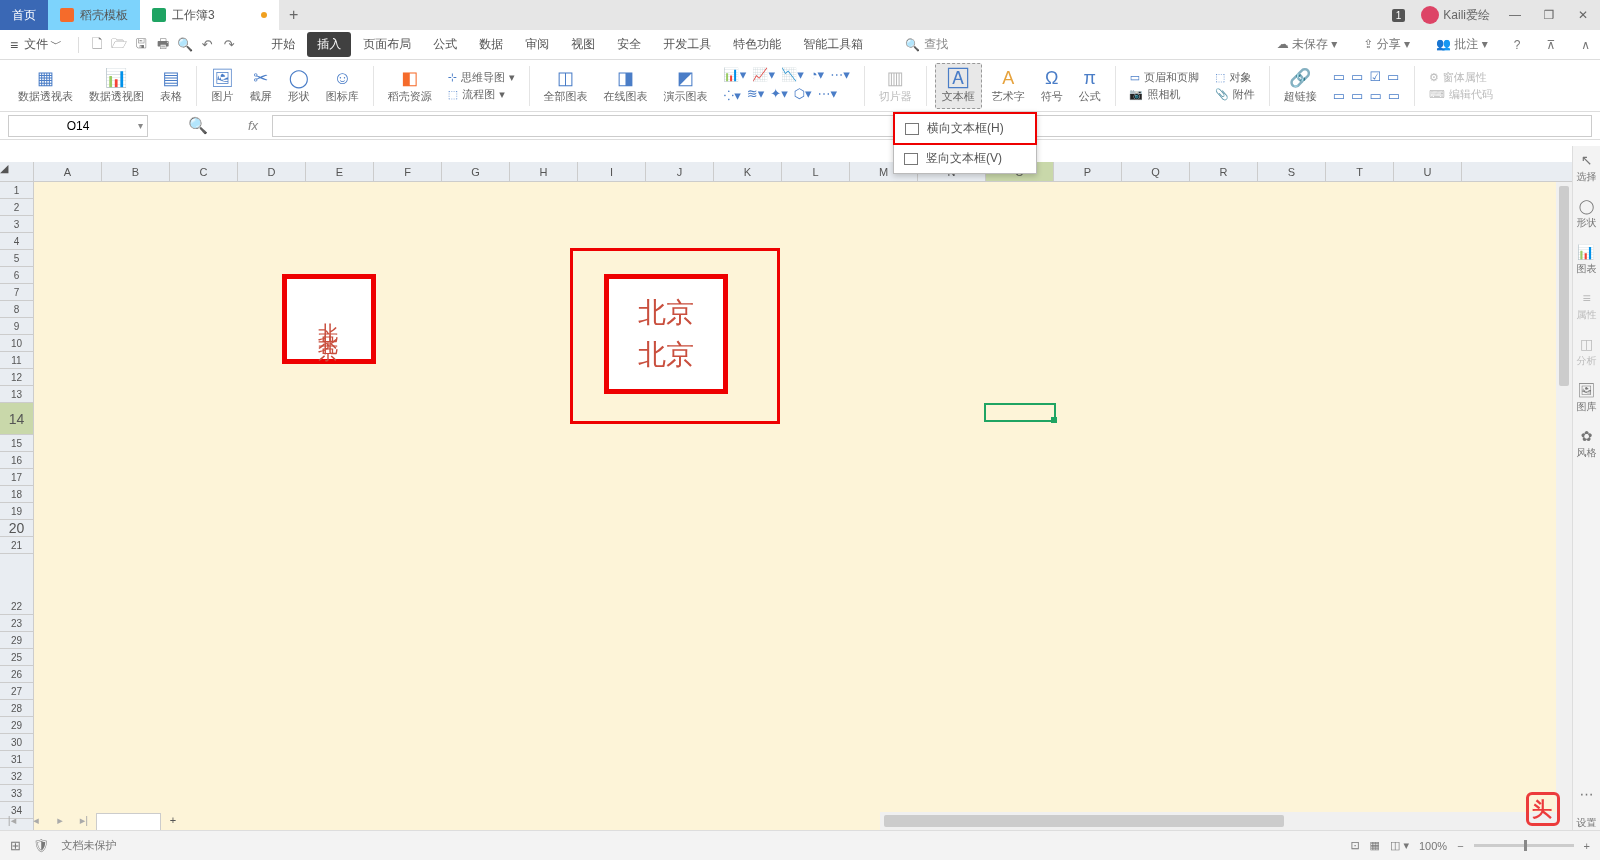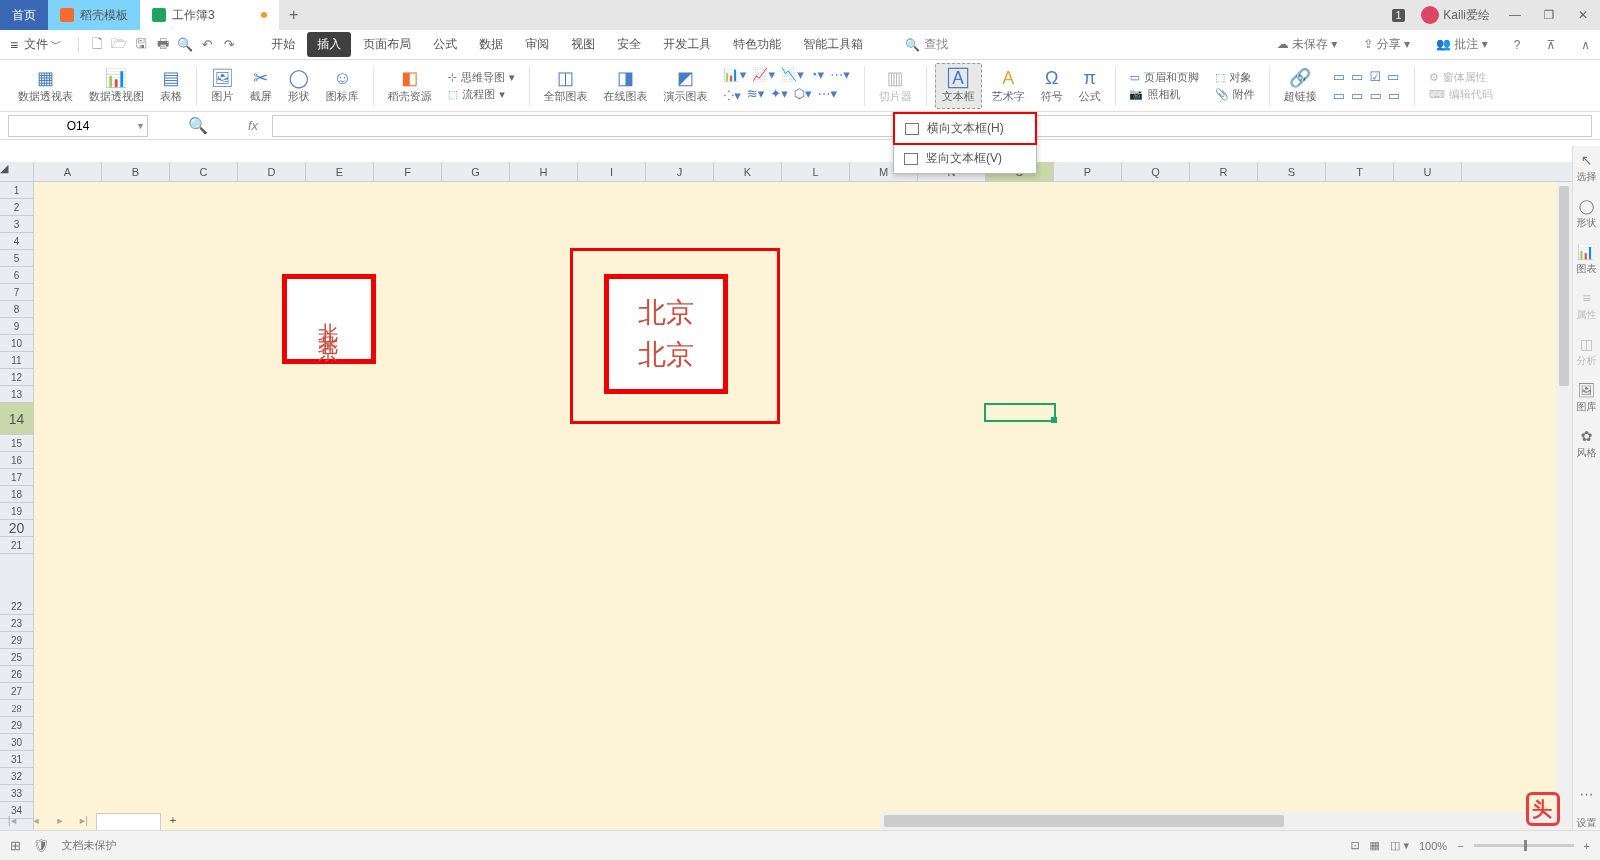--- a/index.html
+++ b/index.html
@@ -387,21 +387,21 @@
         <div class="rh" style="height: 17px; display: flex; align-items: center; justify-content: center; font-size: 10px; border-bottom: 1px solid rgb(204, 204, 204);">18</div>
         <div class="rh" style="height: 17px; display: flex; align-items: center; justify-content: center; font-size: 10px; border-bottom: 1px solid rgb(204, 204, 204);">19</div>
         <div class="rh" style="height: 17px; display: flex; align-items: center; justify-content: center; font-size: 14px; border-bottom: 1px solid rgb(204, 204, 204);">20</div>
         <div class="rh" style="height: 17px; display: flex; align-items: center; justify-content: center; font-size: 10px; border-bottom: 1px solid rgb(204, 204, 204);">21</div>
         <div class="rh" style="height: 17px; display: flex; align-items: center; justify-content: center; font-size: 10px; border-bottom: 1px solid rgb(204, 204, 204); margin-top: 44px;">22</div>
         <div class="rh" style="height: 17px; display: flex; align-items: center; justify-content: center; font-size: 10px; border-bottom: 1px solid rgb(204, 204, 204);">23</div>
         <div class="rh" style="height: 17px; display: flex; align-items: center; justify-content: center; font-size: 10px; border-bottom: 1px solid rgb(204, 204, 204);">29</div>
         <div class="rh" style="height: 17px; display: flex; align-items: center; justify-content: center; font-size: 10px; border-bottom: 1px solid rgb(204, 204, 204);">25</div>
         <div class="rh" style="height: 17px; display: flex; align-items: center; justify-content: center; font-size: 10px; border-bottom: 1px solid rgb(204, 204, 204);">26</div>
         <div class="rh" style="height: 17px; display: flex; align-items: center; justify-content: center; font-size: 10px; border-bottom: 1px solid rgb(204, 204, 204);">27</div>
-        <div class="rh" style="height: 17px; display: flex; align-items: center; justify-content: center; font-size: 10px; border-bottom: 1px solid rgb(204, 204, 204); font-family: Liberation Serif, serif;">28</div>
+        <div class="rh" style="height: 17px; display: flex; align-items: center; justify-content: center; font-size: 10px; border-bottom: 1px solid rgb(204, 204, 204);">28</div>
         <div class="rh" style="height: 17px; display: flex; align-items: center; justify-content: center; font-size: 10px; border-bottom: 1px solid rgb(204, 204, 204);">29</div>
         <div class="rh" style="height: 17px; display: flex; align-items: center; justify-content: center; font-size: 10px; border-bottom: 1px solid rgb(204, 204, 204);">30</div>
         <div class="rh" style="height: 17px; display: flex; align-items: center; justify-content: center; font-size: 10px; border-bottom: 1px solid rgb(204, 204, 204);">31</div>
         <div class="rh" style="height: 17px; display: flex; align-items: center; justify-content: center; font-size: 10px; border-bottom: 1px solid rgb(204, 204, 204);">32</div>
         <div class="rh" style="height: 17px; display: flex; align-items: center; justify-content: center; font-size: 10px; border-bottom: 1px solid rgb(204, 204, 204);">33</div>
         <div class="rh" style="height: 17px; display: flex; align-items: center; justify-content: center; font-size: 10px; border-bottom: 1px solid rgb(204, 204, 204);">34</div>
       </div>
     <div class="cells">
       <div class="textbox1">
         <span>北京</span>

